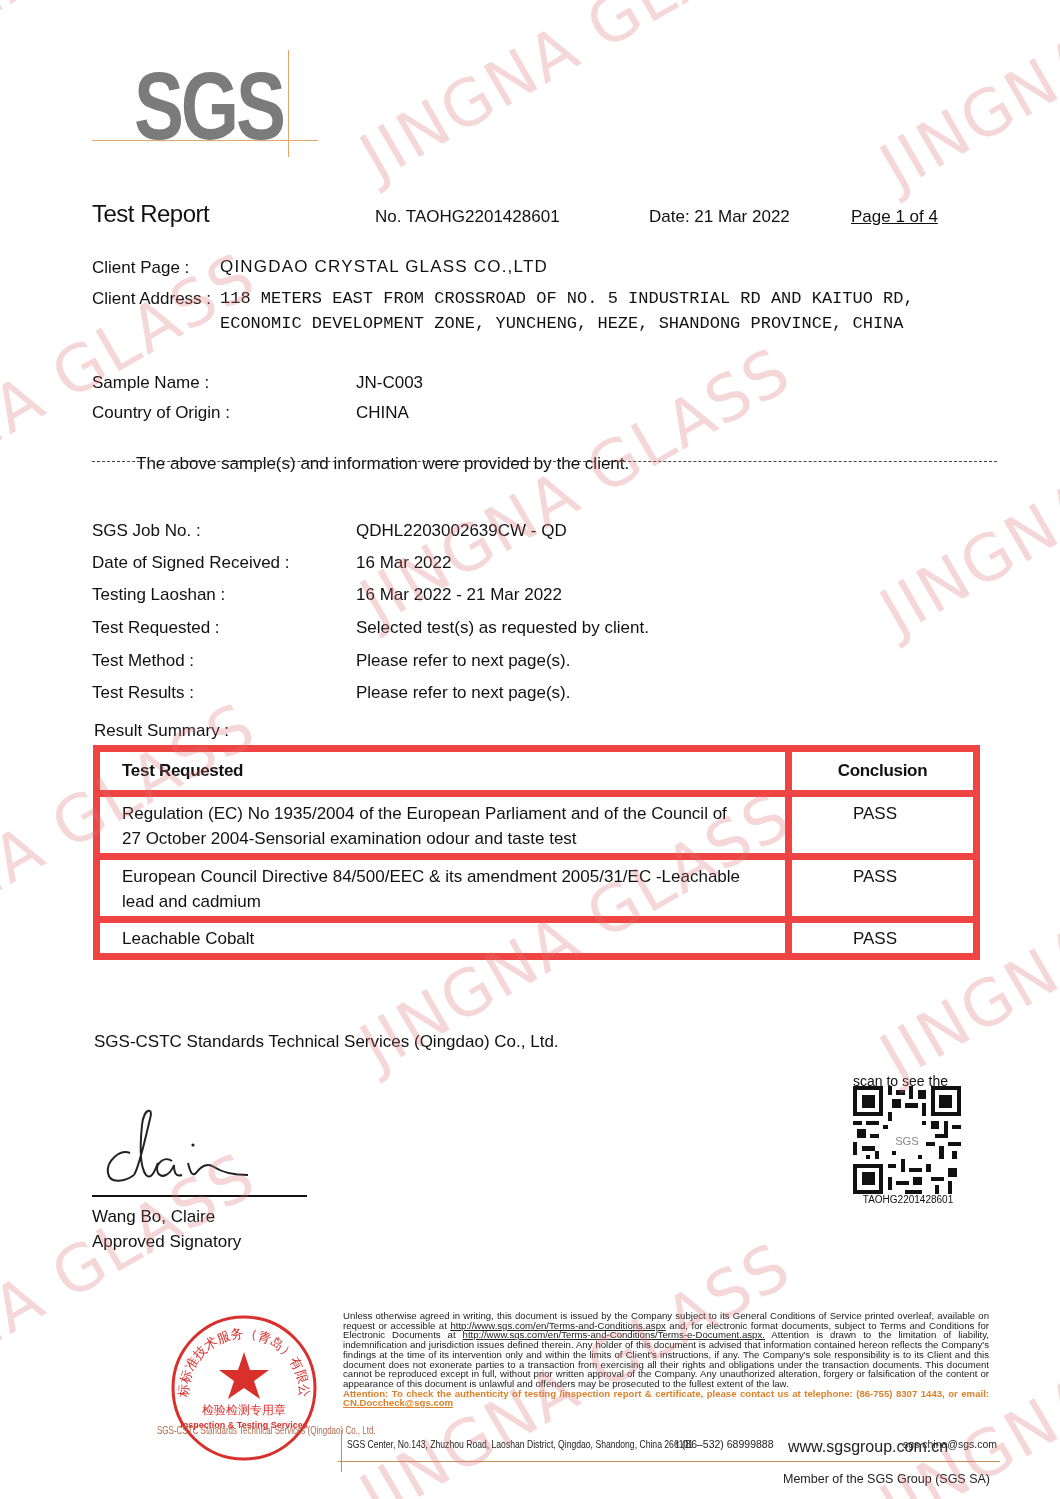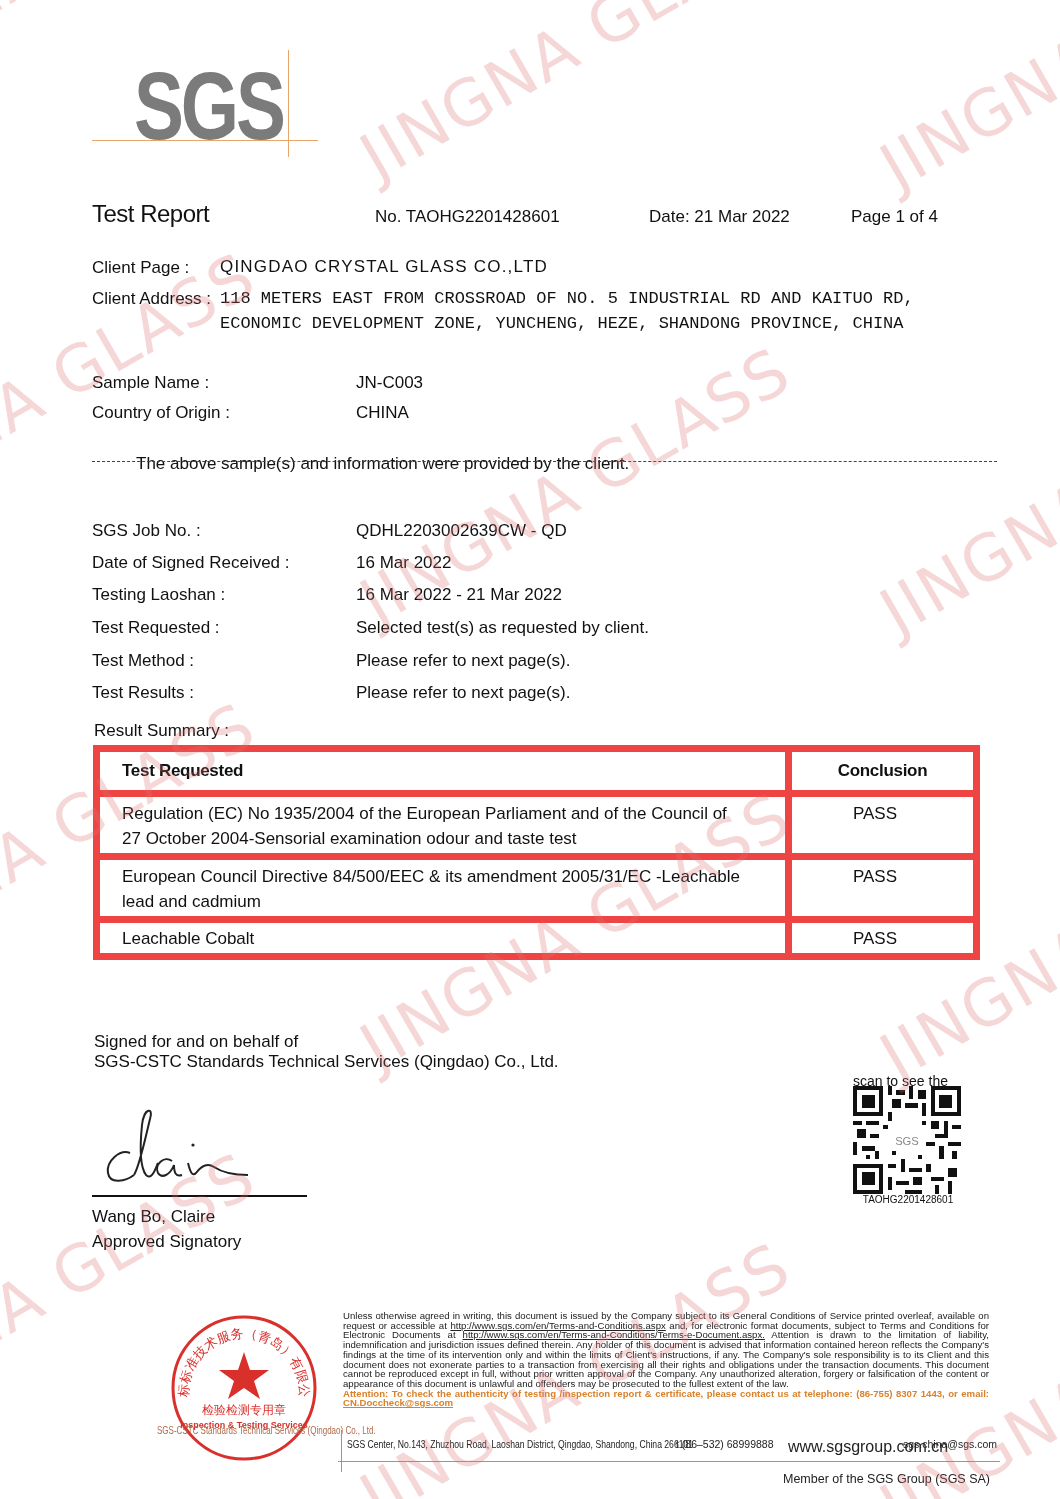--- a/index.html
+++ b/index.html
@@ -56,21 +56,21 @@
 
 <div class="abs" style="left:134px; top:58px;">
   <div class="logo-text">SGS</div>
 </div>
 <div class="logo-hline"></div>
 <div class="logo-vline"></div>
 
 <div class="abs title" style="left:92px; top:200px;">Test Report</div>
 <div class="abs hdr" style="left:375px; top:207px;">No. TAOHG2201428601</div>
 <div class="abs hdr" style="left:649px; top:207px;">Date: 21 Mar 2022</div>
-<div class="abs hdr" style="left:851px; top:207px;">Page 1 of 4</div>
+<div class="abs hdr" style="left:851px; top:207px;text-decoration:underline;">Page 1 of 4</div>
 
 <div class="abs lbl" style="left:92px; top:258px;">Client Page :</div>
 <div class="abs val client-val" style="left:220px; top:257px;">QINGDAO CRYSTAL GLASS CO.,LTD</div>
 <div class="abs lbl" style="left:92px; top:289px;">Client Address :</div>
 <div class="abs addr" style="left:220px; top:286px;font-family:Liberation Mono, monospace;">
   <div>118 METERS EAST FROM CROSSROAD OF NO. 5 INDUSTRIAL RD AND KAITUO RD,</div>
   <div>ECONOMIC DEVELOPMENT ZONE, YUNCHENG, HEZE, SHANDONG PROVINCE, CHINA</div>
 </div>
 
 <div class="abs lbl" style="left:92px; top:373px;">Sample Name :</div>
@@ -117,21 +117,20 @@
   <tr style="height:32px;">
     <td class="req" style="padding-top:3px;">
       <div>Leachable Cobalt</div>
     </td>
     <td class="res" style="padding-top:3px;">PASS</td>
   </tr>
 </tbody>
   </table>
 
 <div class="abs" style="left:94px; top:1032px; font-size:17px; line-height:20px;">
-  <div>Signed for and on behalf of</div>
   <div>SGS-CSTC Standards Technical Services (Qingdao) Co., Ltd.</div>
 </div>
 <svg class="abs" style="left:100px; top:1105px;" width="160" height="85" viewBox="0 0 160 85">
   <path d="M30 48 C20 44 6 56 8 68 C10 80 26 76 34 70" fill="none" stroke="#222" stroke-width="2"></path>
   <path d="M34 70 C40 60 46 30 50 14 C54 2 44 2 42 20 C40 40 40 62 46 70 C52 76 56 62 58 58" fill="none" stroke="#222" stroke-width="2"></path>
   <path d="M72 56 C64 50 54 60 58 68 C62 74 70 70 74 60 C74 68 76 72 82 70" fill="none" stroke="#222" stroke-width="2"></path>
   <circle cx="93" cy="40" r="1.6" fill="#222"></circle>
   <path d="M88 58 C90 66 92 72 96 68 C102 60 108 58 114 62 C120 66 132 70 148 70" fill="none" stroke="#222" stroke-width="2"></path>
 </svg>
 <div class="sig-line"></div>

